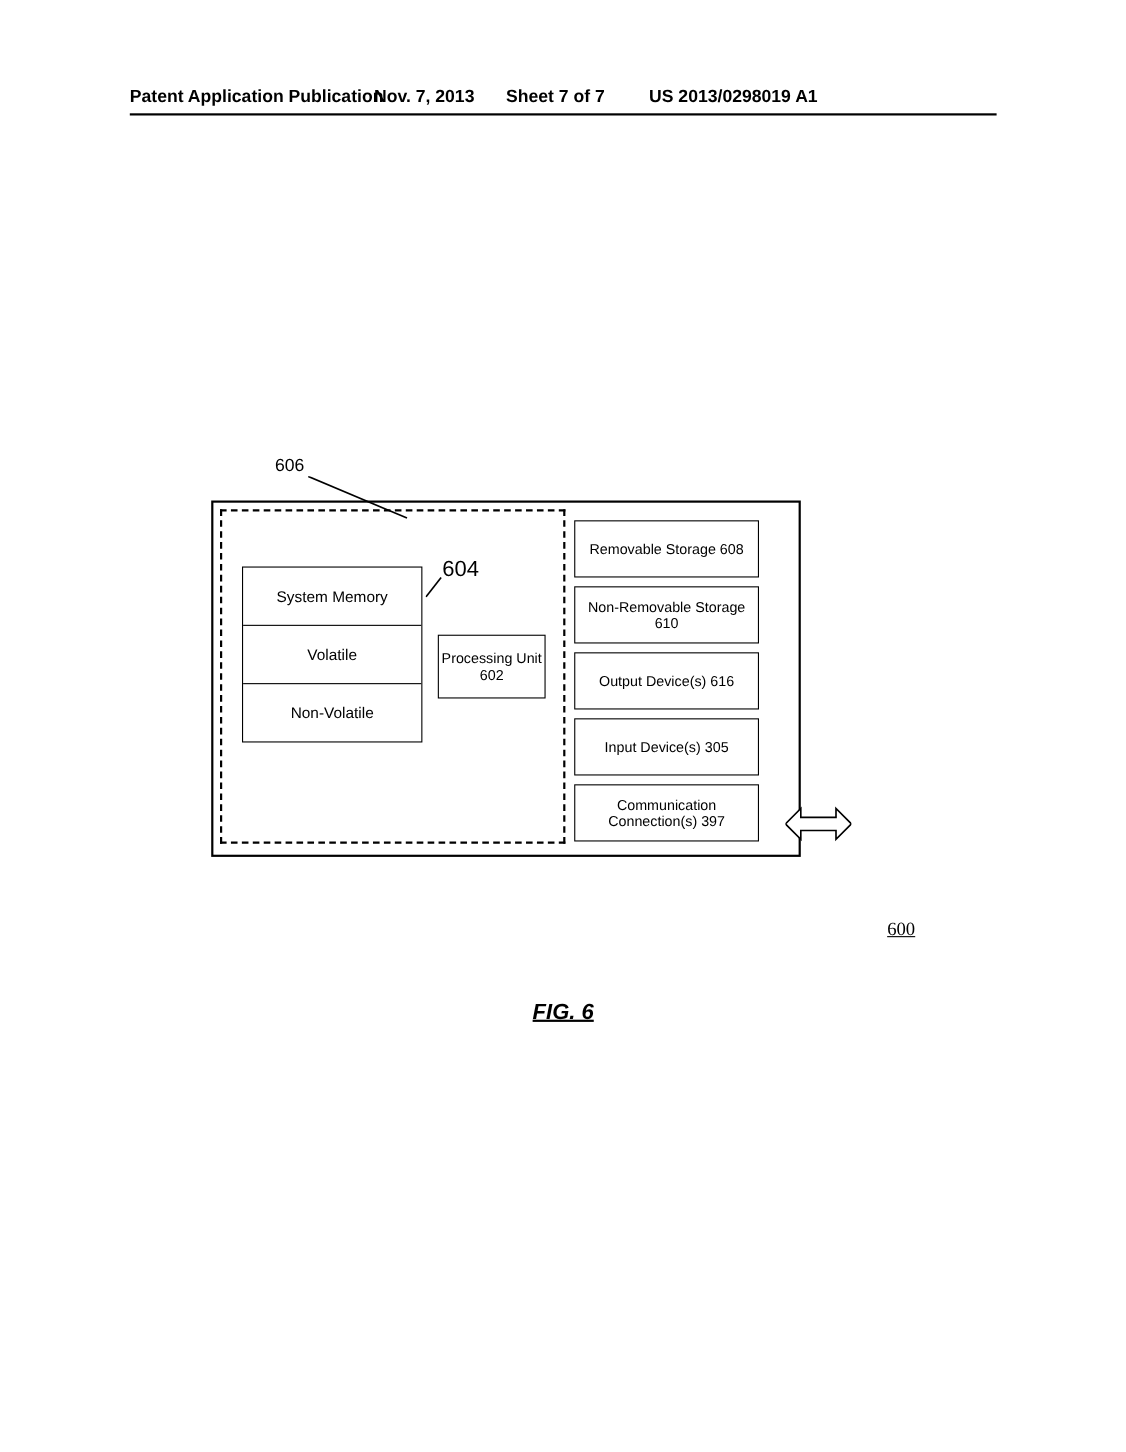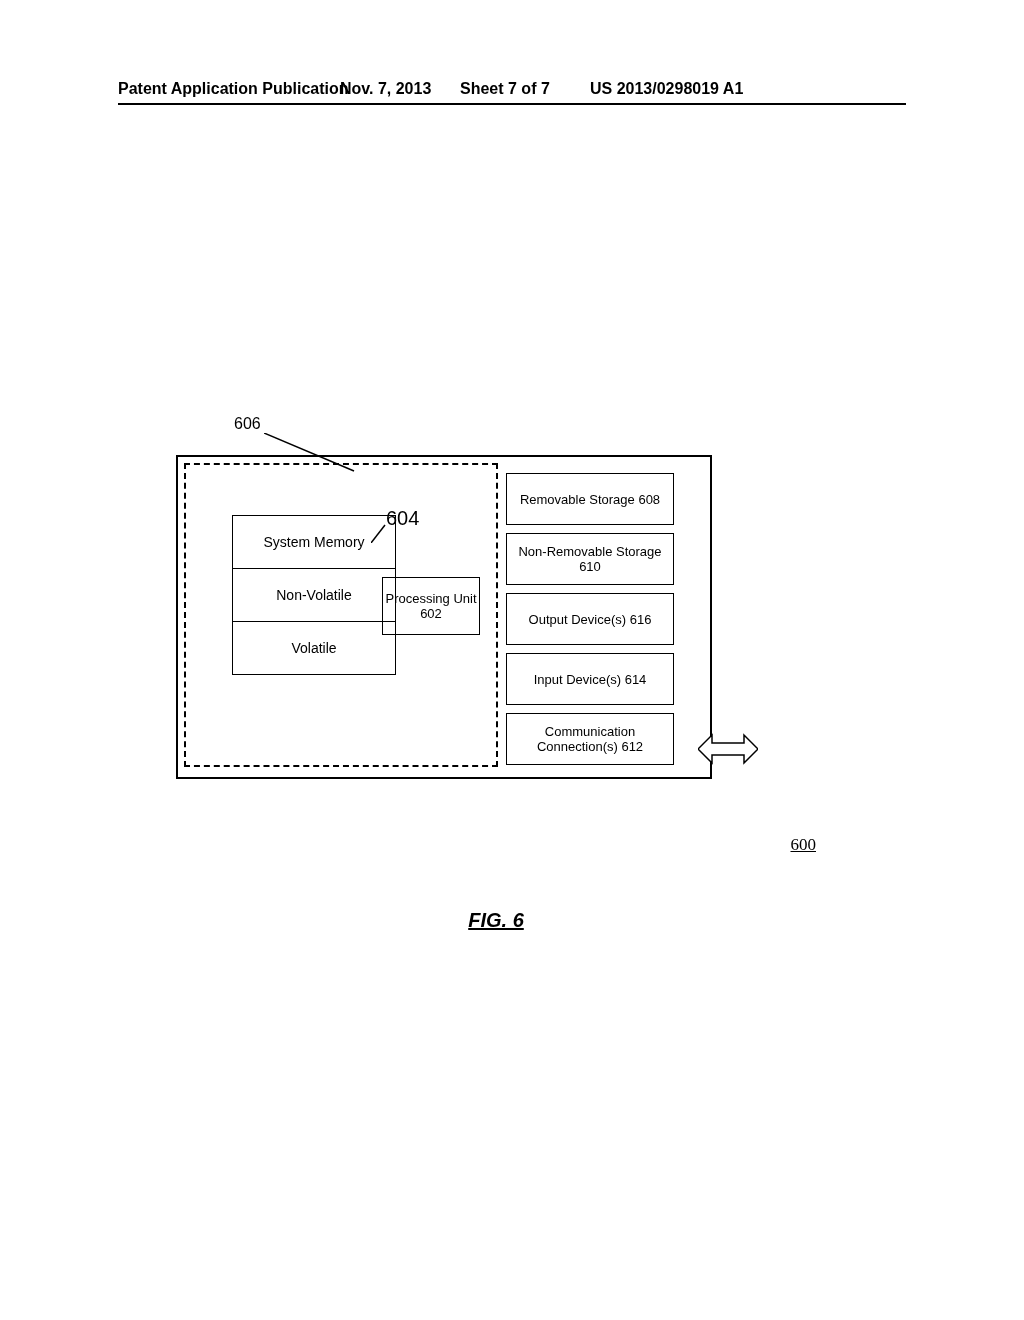--- a/index.html
+++ b/index.html
@@ -29,21 +29,21 @@
     font-size: 16px;
     font-weight: bold;
   }
   .hdr-left   { left: 118px; }
   .hdr-center { left: 340px; }
   .hdr-sheet  { left: 460px; }
   .hdr-right  { left: 590px; }
 
   .fig-area {
     position: absolute;
-    left: 176px;
+    left: 192px;
     top: 415px;
     width: 640px;
     height: 520px;
   }
 
   .ref606 {
     position: absolute;
     left: 58px;
     top: 0px;
     font-size: 16px;
@@ -87,21 +87,20 @@
     border: 2px dashed #000;
     border-right: 2px dashed #000;
   }
 
   .mem-table {
     position: absolute;
     left: 28px;
     top: 100px;
     width: 162px;
     border: 1.5px solid #000;
-    margin-left: 28px;
   }
   .mem-row {
     border-bottom: 1.5px solid #000;
     text-align: center;
     font-size: 14px;
     padding: 18px 4px;
   }
   .mem-row:last-child { border-bottom: none; }
 
   .proc-box {
@@ -188,34 +187,34 @@
     <div class="ref604">604</div>
     <svg class="ref604-leader" viewBox="0 0 20 20">
       <line x1="0" y1="20" x2="14" y2="2" stroke="#000" stroke-width="1.5"></line>
     </svg>
 
     <div class="outer-box"></div>
     <div class="dashed-box"></div>
 
     <div class="mem-table">
       <div class="mem-row">System Memory</div>
+      <div class="mem-row">Volatile</div>
       <div class="mem-row">Non-Volatile</div>
-      <div class="mem-row">Volatile</div>
     </div>
 
     <div class="proc-box">
       <span>Processing Unit 602</span>
     </div>
 
     <div class="right-stack">
       <div class="rbox">Removable Storage 608</div>
       <div class="rbox">Non-Removable Storage 610</div>
       <div class="rbox">Output Device(s) 616</div>
-      <div class="rbox">Input Device(s) 614</div>
-      <div class="rbox">Communication Connection(s) 612</div>
+      <div class="rbox">Input Device(s) 305</div>
+      <div class="rbox">Communication Connection(s) 397</div>
     </div>
 
     <svg class="comm-arrow" viewBox="0 0 60 36">
       <polygon points="0,18 14,4 14,12 46,12 46,4 60,18 46,32 46,24 14,24 14,32" fill="#fff" stroke="#000" stroke-width="1.5"></polygon>
     </svg>
 
     <div class="fig-num fig-num-600">600</div>
     <div class="fig-caption">FIG. 6</div>
   </div>
 

